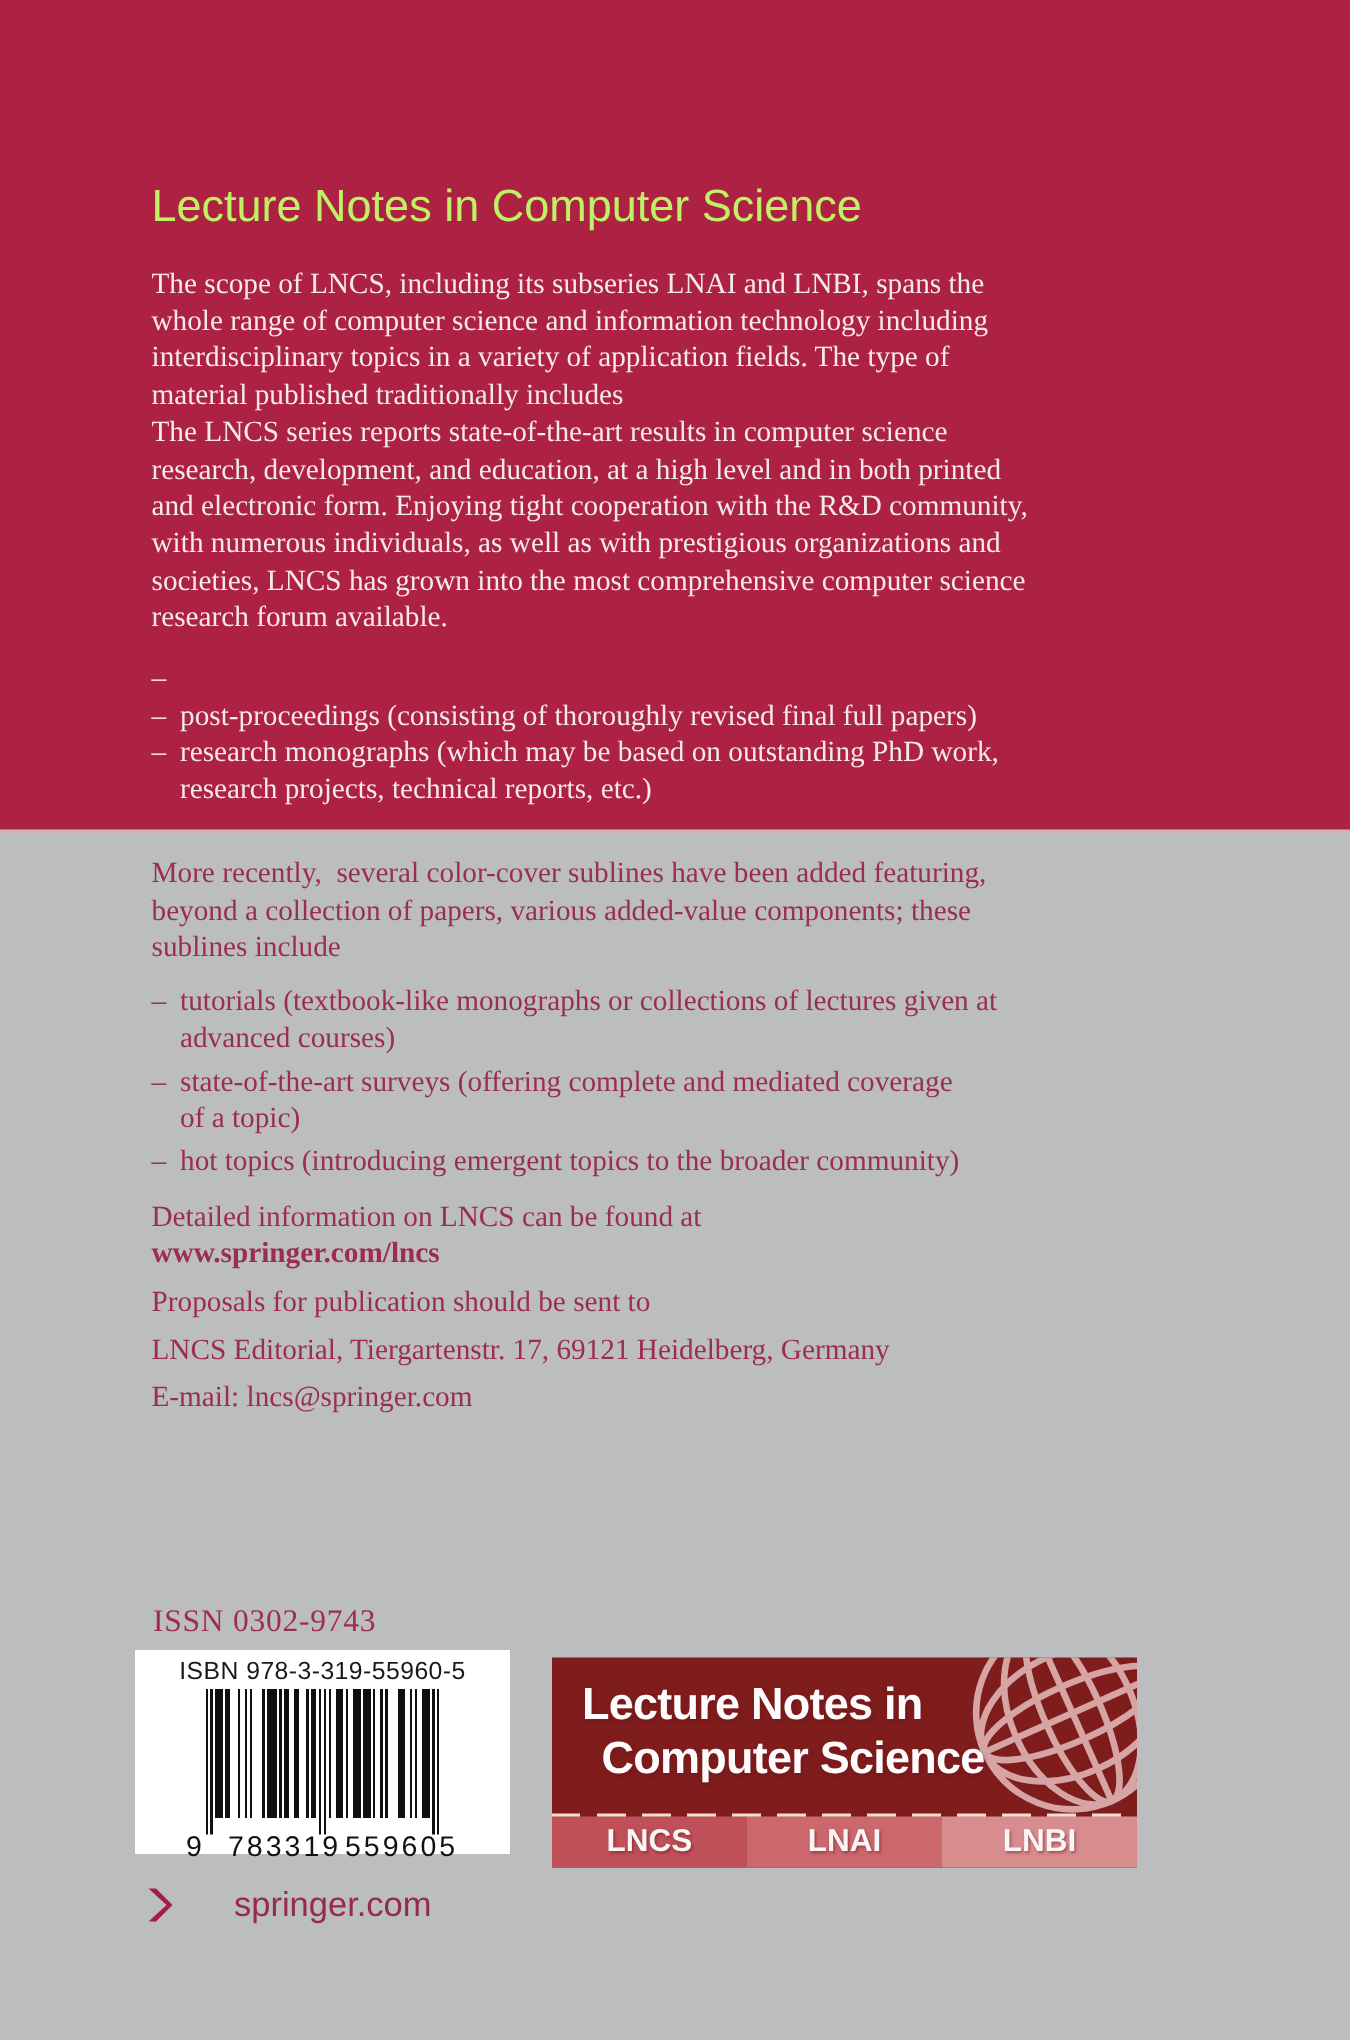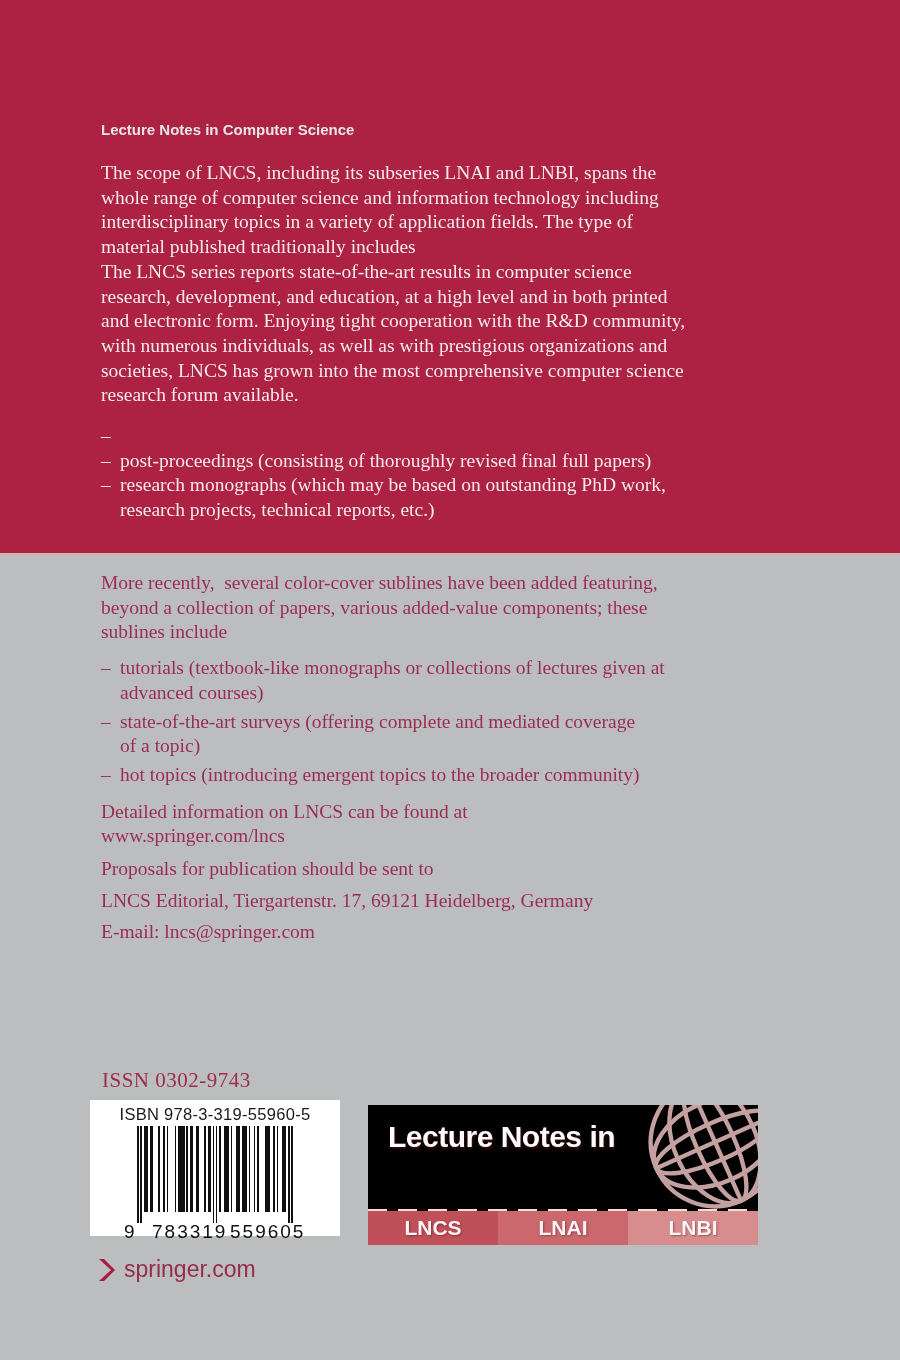--- a/index.html
+++ b/index.html
@@ -11,21 +11,21 @@
 
   
   .red-section{
     position:absolute;top:0;left:0;width:900px;height:553px;
     background:#ad2242;border-bottom:3px solid #cdb3b4;
     box-sizing:content-box;
   }
   .red-inner{padding:121px 0 0 101px;width:700px;}
   .series-title{
     font-family:"Liberation Sans", sans-serif;
-    font-size:15px;font-weight:bold;color:#e5e5e5;
+    font-size:30px;font-weight:normal;color:#bef264;
     margin:0 0 15px 0;letter-spacing:0;
   }
   .body-par{
     margin:0;font-size:19.5px;line-height:24.7px;color:#f4eaed;
     white-space:pre-line;
   }
   .red-section .body-par{color:#f4eaed;}
   .par-gap{margin-top:23px;}
 
   ul.bullets{list-style:none;margin:16px 0 0 0;padding:0;}
@@ -41,21 +41,21 @@
   .gray-section{
     position:absolute;top:556px;left:0;width:900px;height:804px;
     background:#bbbdbe;color:#9c2d52;
   }
   .gray-inner{padding:15px 0 0 101px;width:700px;}
   .gray-section .body-par{color:#9c2d52;}
   .gray-section ul.bullets{margin-top:11px;}
   .gray-section ul.bullets li{color:#9c2d52;margin-bottom:4px;}
   .p-parallel{margin-top:15px;}
   .p-detailed{margin-top:12px;}
-  .p-url{margin:0;font-size:19.5px;line-height:24.7px;font-weight:normal;color:#9c2d52;}
+  .p-url{margin:0;font-size:19.5px;line-height:24.7px;font-weight:bold;color:#9c2d52;}
   .p-proposals{margin-top:8px;}
   .p-address{margin-top:7px;}
   .p-email{margin-top:7px;}
 
   
   .issn{
     position:absolute;left:102px;top:512px;
     font-size:21px;color:#9e2d50;letter-spacing:.5px;
   }
 
@@ -102,20 +102,21 @@
     flex:1;display:flex;align-items:center;justify-content:center;
     font-family:"Liberation Sans", sans-serif;font-weight:bold;
     color:#fbf6f6;font-size:21px;
     text-shadow:1px 1px 2px rgba(110,20,30,.5);
   }
 
   
   .footer{
     position:absolute;left:97px;top:700px;display:flex;align-items:center;
     font-family:"Liberation Sans", sans-serif;
+    gap:32px;
   }
   .chevron{width:18px;height:24px;margin-right:9px;}
   .site{font-size:23px;color:#962c49;}
 </style>
 </head>
 <body>
 
 <section class="red-section" style="background-color: rgb(173, 34, 66);">
   <div class="red-inner">
     <h1 class="series-title">Lecture Notes in Computer Science</h1>
@@ -237,34 +238,35 @@
           <rect x="151.06" y="0" width="1.642" height="97" fill="#101010"></rect>
           <rect x="154.35" y="0" width="1.642" height="97" fill="#101010"></rect>
         </svg></div>
     <div class="barcode-digits">
       <span class="d9">9</span>
       <span class="g1">783319</span>
       <span class="g2">559605</span>
     </div>
   </div>
 
-  <div class="lncs-logo" style="background-color: #000000;">
+  <div class="lncs-logo" style="background-color: #7f1d1d;">
     <svg class="globe" viewBox="0 0 100 100" xmlns="http://www.w3.org/2000/svg">
       <g transform="rotate(-24 50 50)" fill="none" stroke="#e7bcbd" stroke-width="3">
         <circle cx="50" cy="50" r="44"></circle>
         <ellipse cx="50" cy="50" rx="44" ry="28"></ellipse>
         <ellipse cx="50" cy="50" rx="44" ry="13"></ellipse>
         <line x1="6" y1="50" x2="94" y2="50"></line>
         <ellipse cx="50" cy="50" rx="28" ry="44"></ellipse>
         <ellipse cx="50" cy="50" rx="13" ry="44"></ellipse>
         <line x1="50" y1="6" x2="50" y2="94"></line>
       </g>
     </svg>
     <div class="logo-title">
       <span class="l1">Lecture Notes in</span>
+      <span class="l2">Computer Science</span>
     </div>
     <div class="logo-dashes"></div>
     <div class="logo-band">
       <div class="seg" style="background-color: rgb(191, 79, 88);">LNCS</div>
       <div class="seg" style="background-color: rgb(202, 104, 109);">LNAI</div>
       <div class="seg" style="background-color: rgb(215, 140, 141);">LNBI</div>
     </div>
   </div>
 
   <div class="footer">

